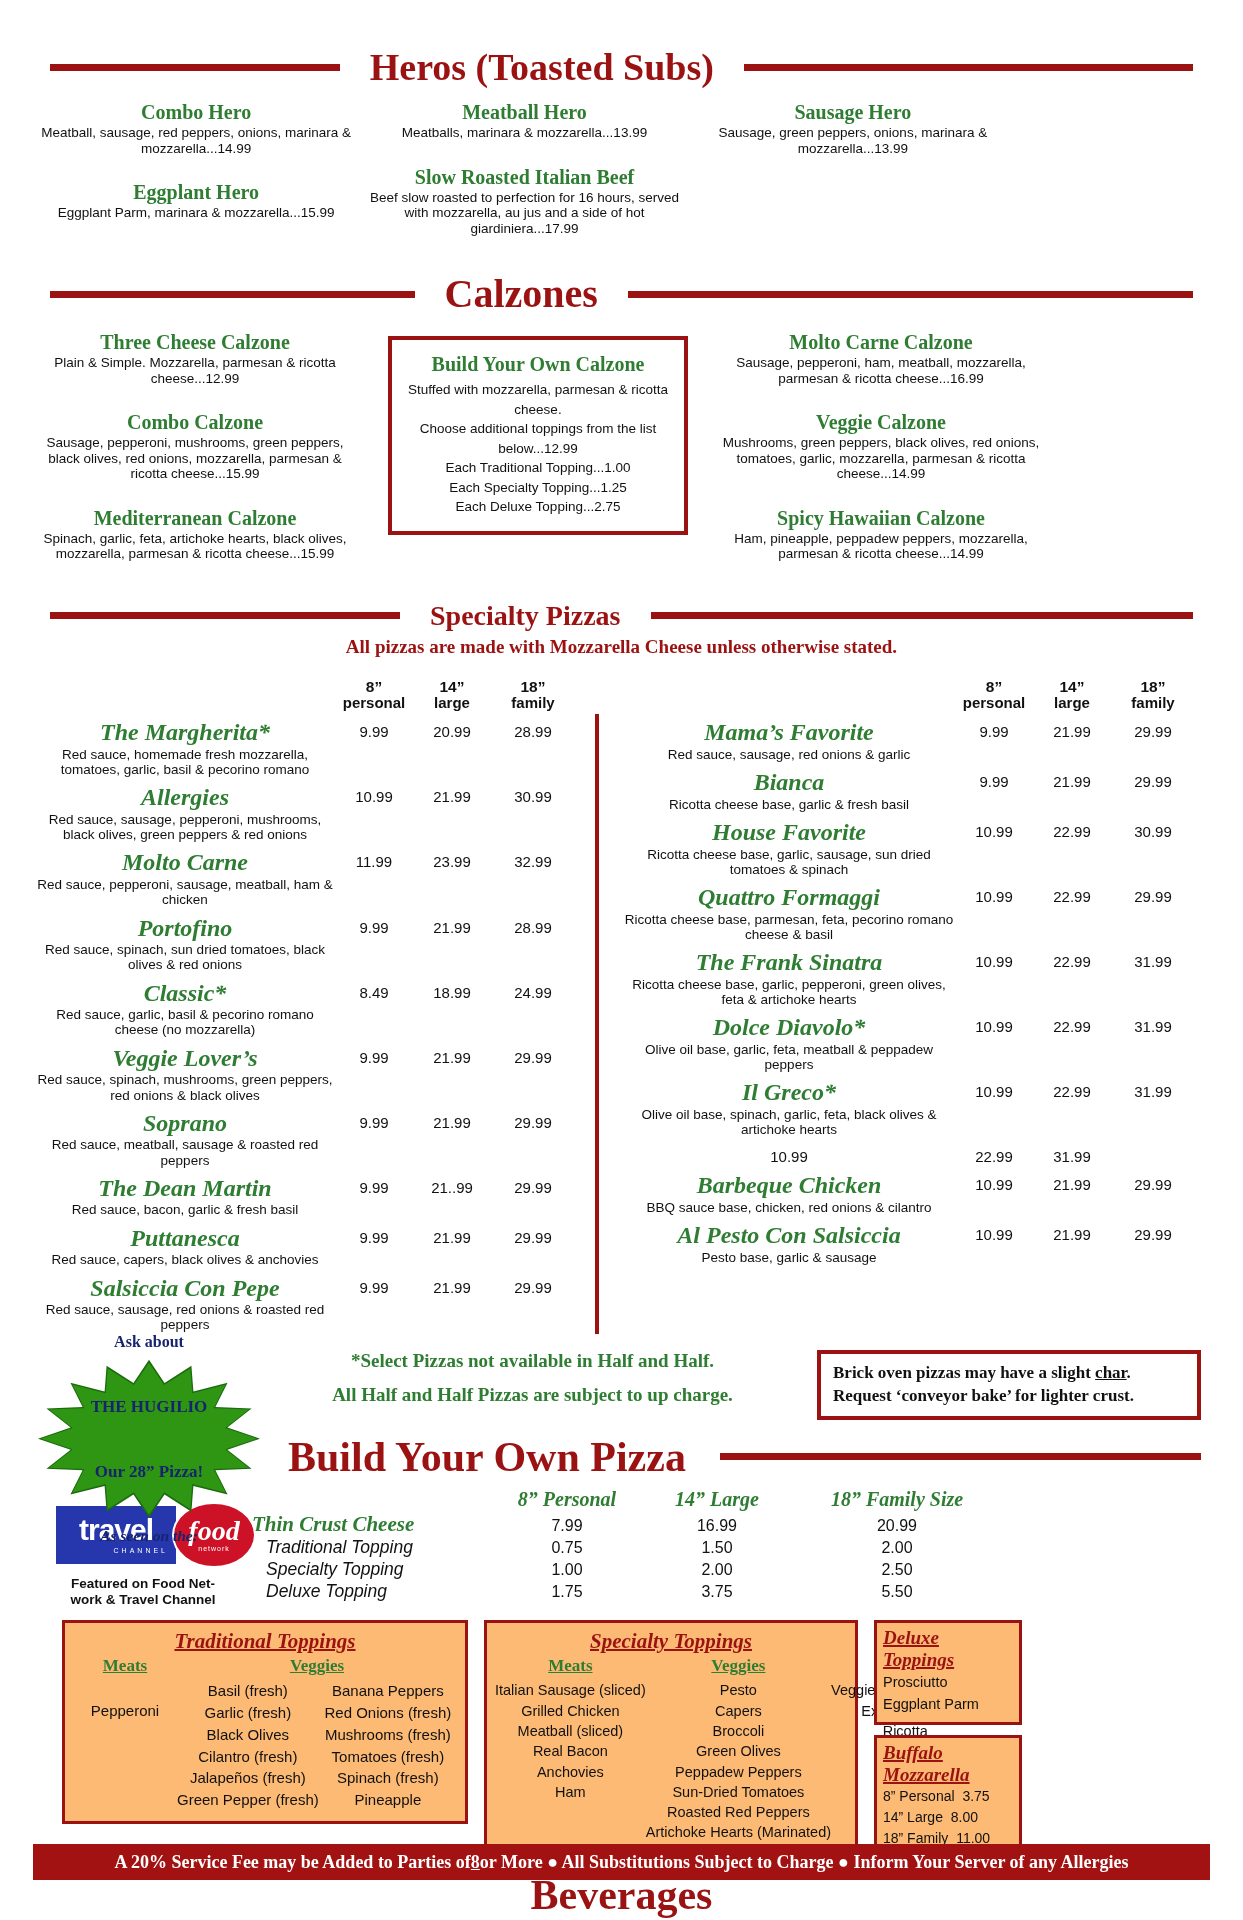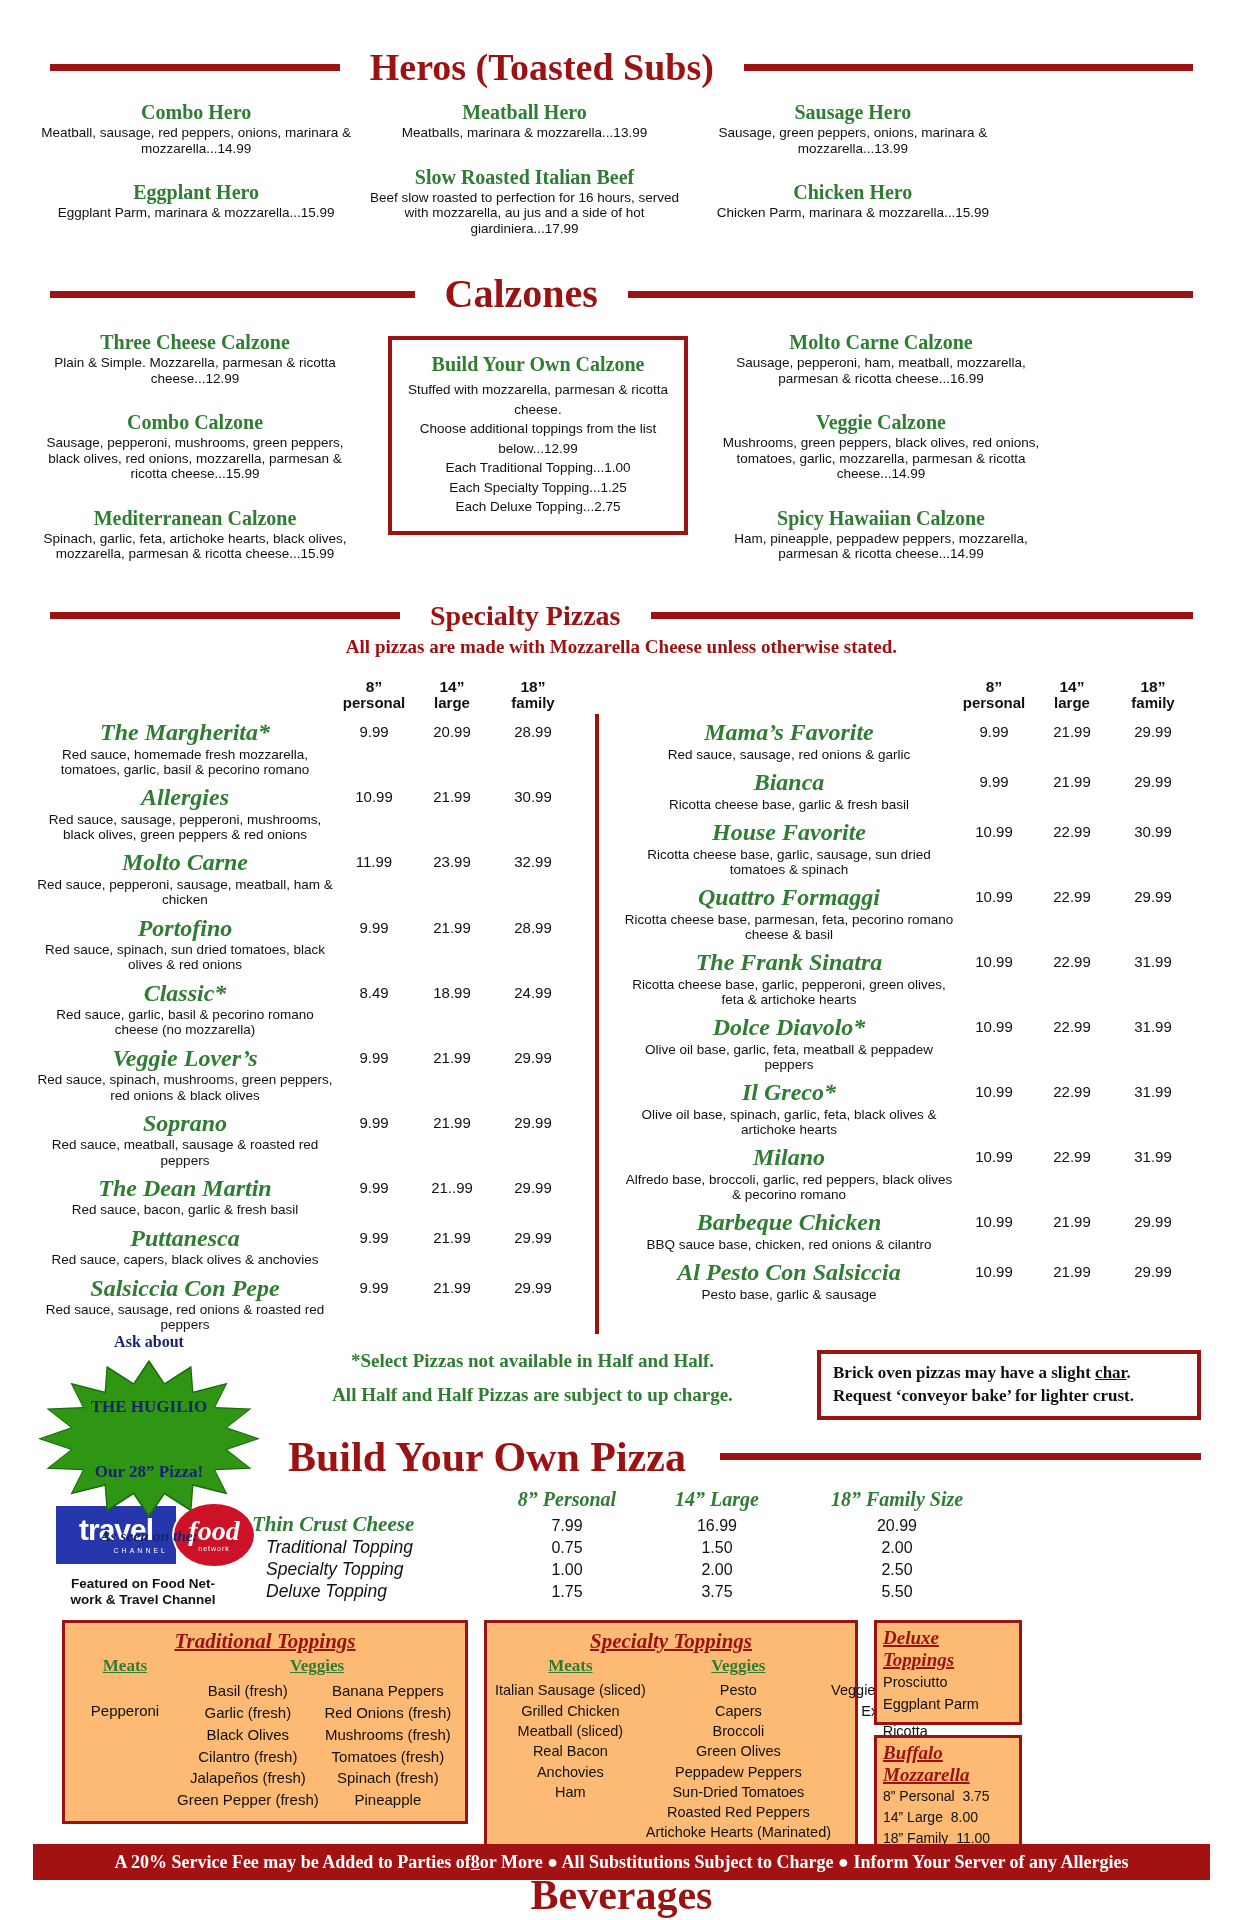--- a/index.html
+++ b/index.html
@@ -204,24 +204,20 @@
           <div class="item-desc">Beef slow roasted to perfection for 16 hours, served with mozzarella, au jus and a side of hot giardiniera...17.99</div>
         </div>
       </div>
     <div class="menu-col">
 
         <div class="item">
           <div class="item-name">Sausage Hero</div>
           <div class="item-desc">Sausage, green peppers, onions, marinara &amp; mozzarella...13.99</div>
         </div>
 
-        <div class="item">
-          <div class="item-name">Chicken Hero</div>
-          <div class="item-desc">Chicken Parm, marinara &amp; mozzarella...15.99</div>
-        </div>
       </div>
   </div>
 </section>
 
 <section>
   <div class="sec-head calzones-head">
     <span class="rule l"></span>
     <span class="sec-title">Calzones</span>
     <span class="rule r"></span>
   </div>
@@ -492,24 +488,20 @@
             <div class="pz-text">
               <div class="pz-name">Il Greco*</div>
               <div class="pz-desc">Olive oil base, spinach, garlic, feta, black olives &amp; artichoke hearts</div>
             </div>
             <div class="pz-price">10.99</div>
             <div class="pz-price">22.99</div>
             <div class="pz-price">31.99</div>
           </div>
 
           <div class="pz-row">
-            <div class="pz-text">
-              <div class="pz-name">Milano</div>
-              <div class="pz-desc">Alfredo base, broccoli, garlic, red peppers, black olives &amp; pecorino romano</div>
-            </div>
             <div class="pz-price">10.99</div>
             <div class="pz-price">22.99</div>
             <div class="pz-price">31.99</div>
           </div>
 
           <div class="pz-row">
             <div class="pz-text">
               <div class="pz-name">Barbeque Chicken</div>
               <div class="pz-desc">BBQ sauce base, chicken, red onions &amp; cilantro</div>
             </div>

